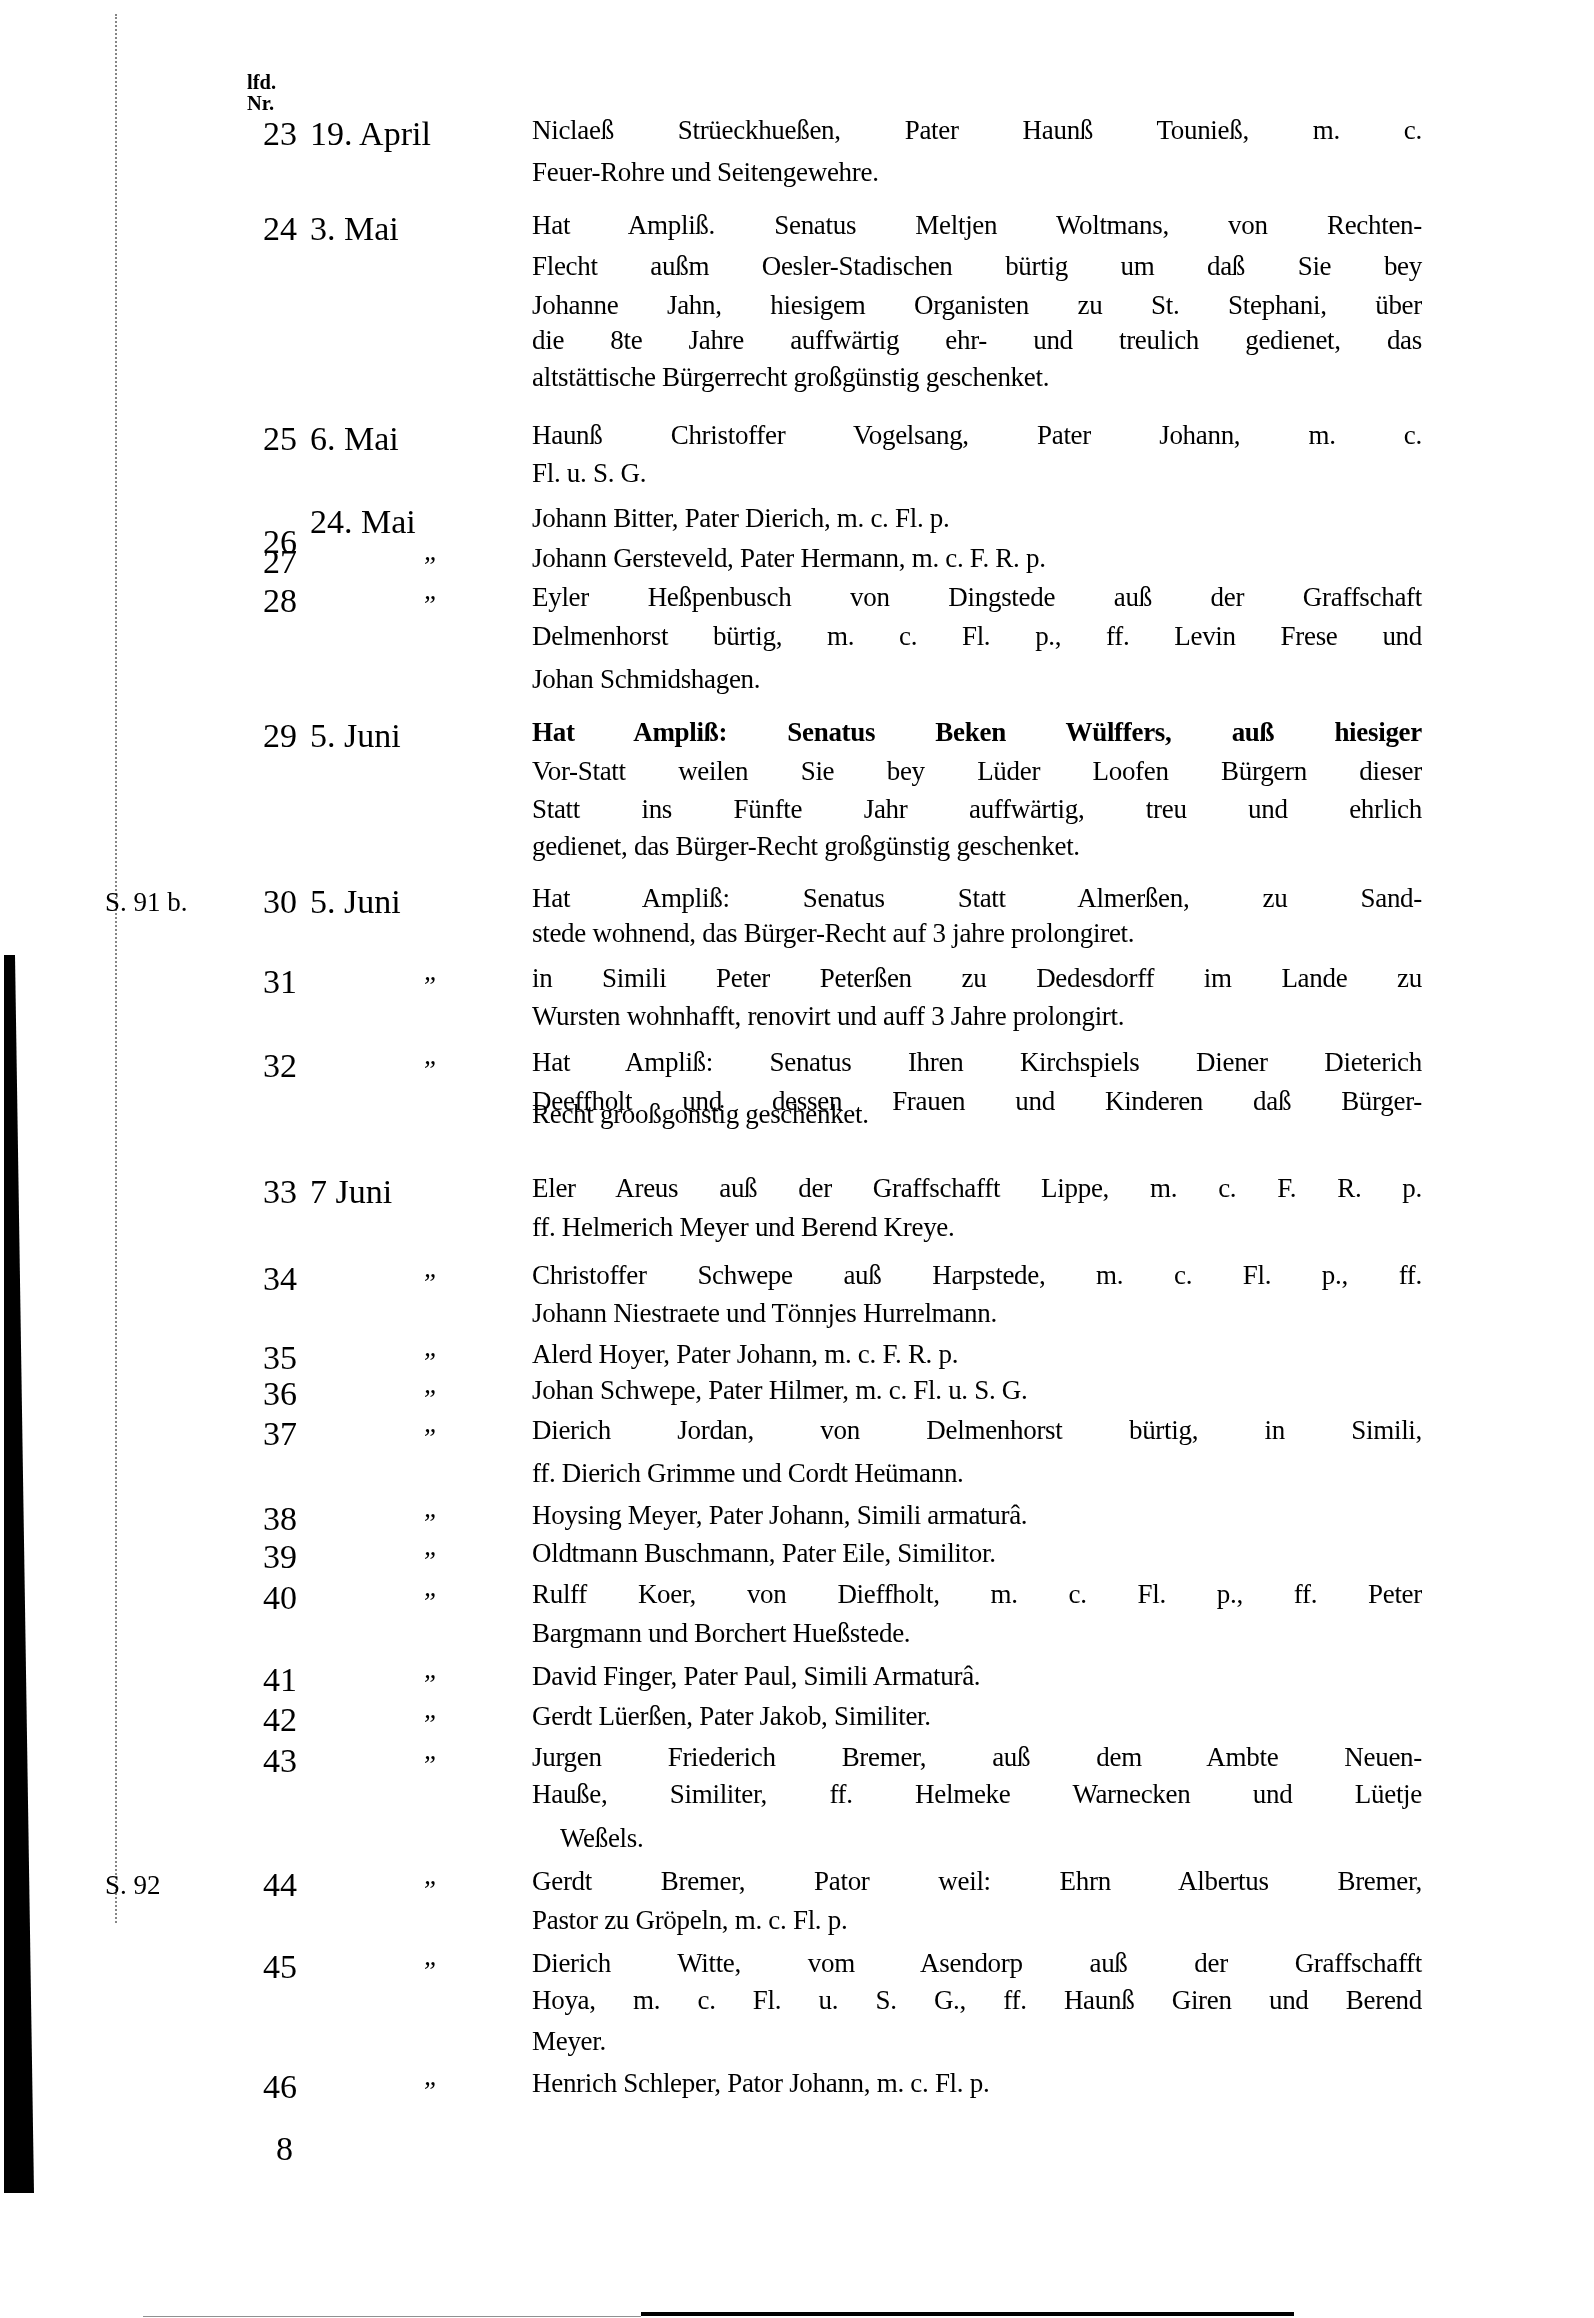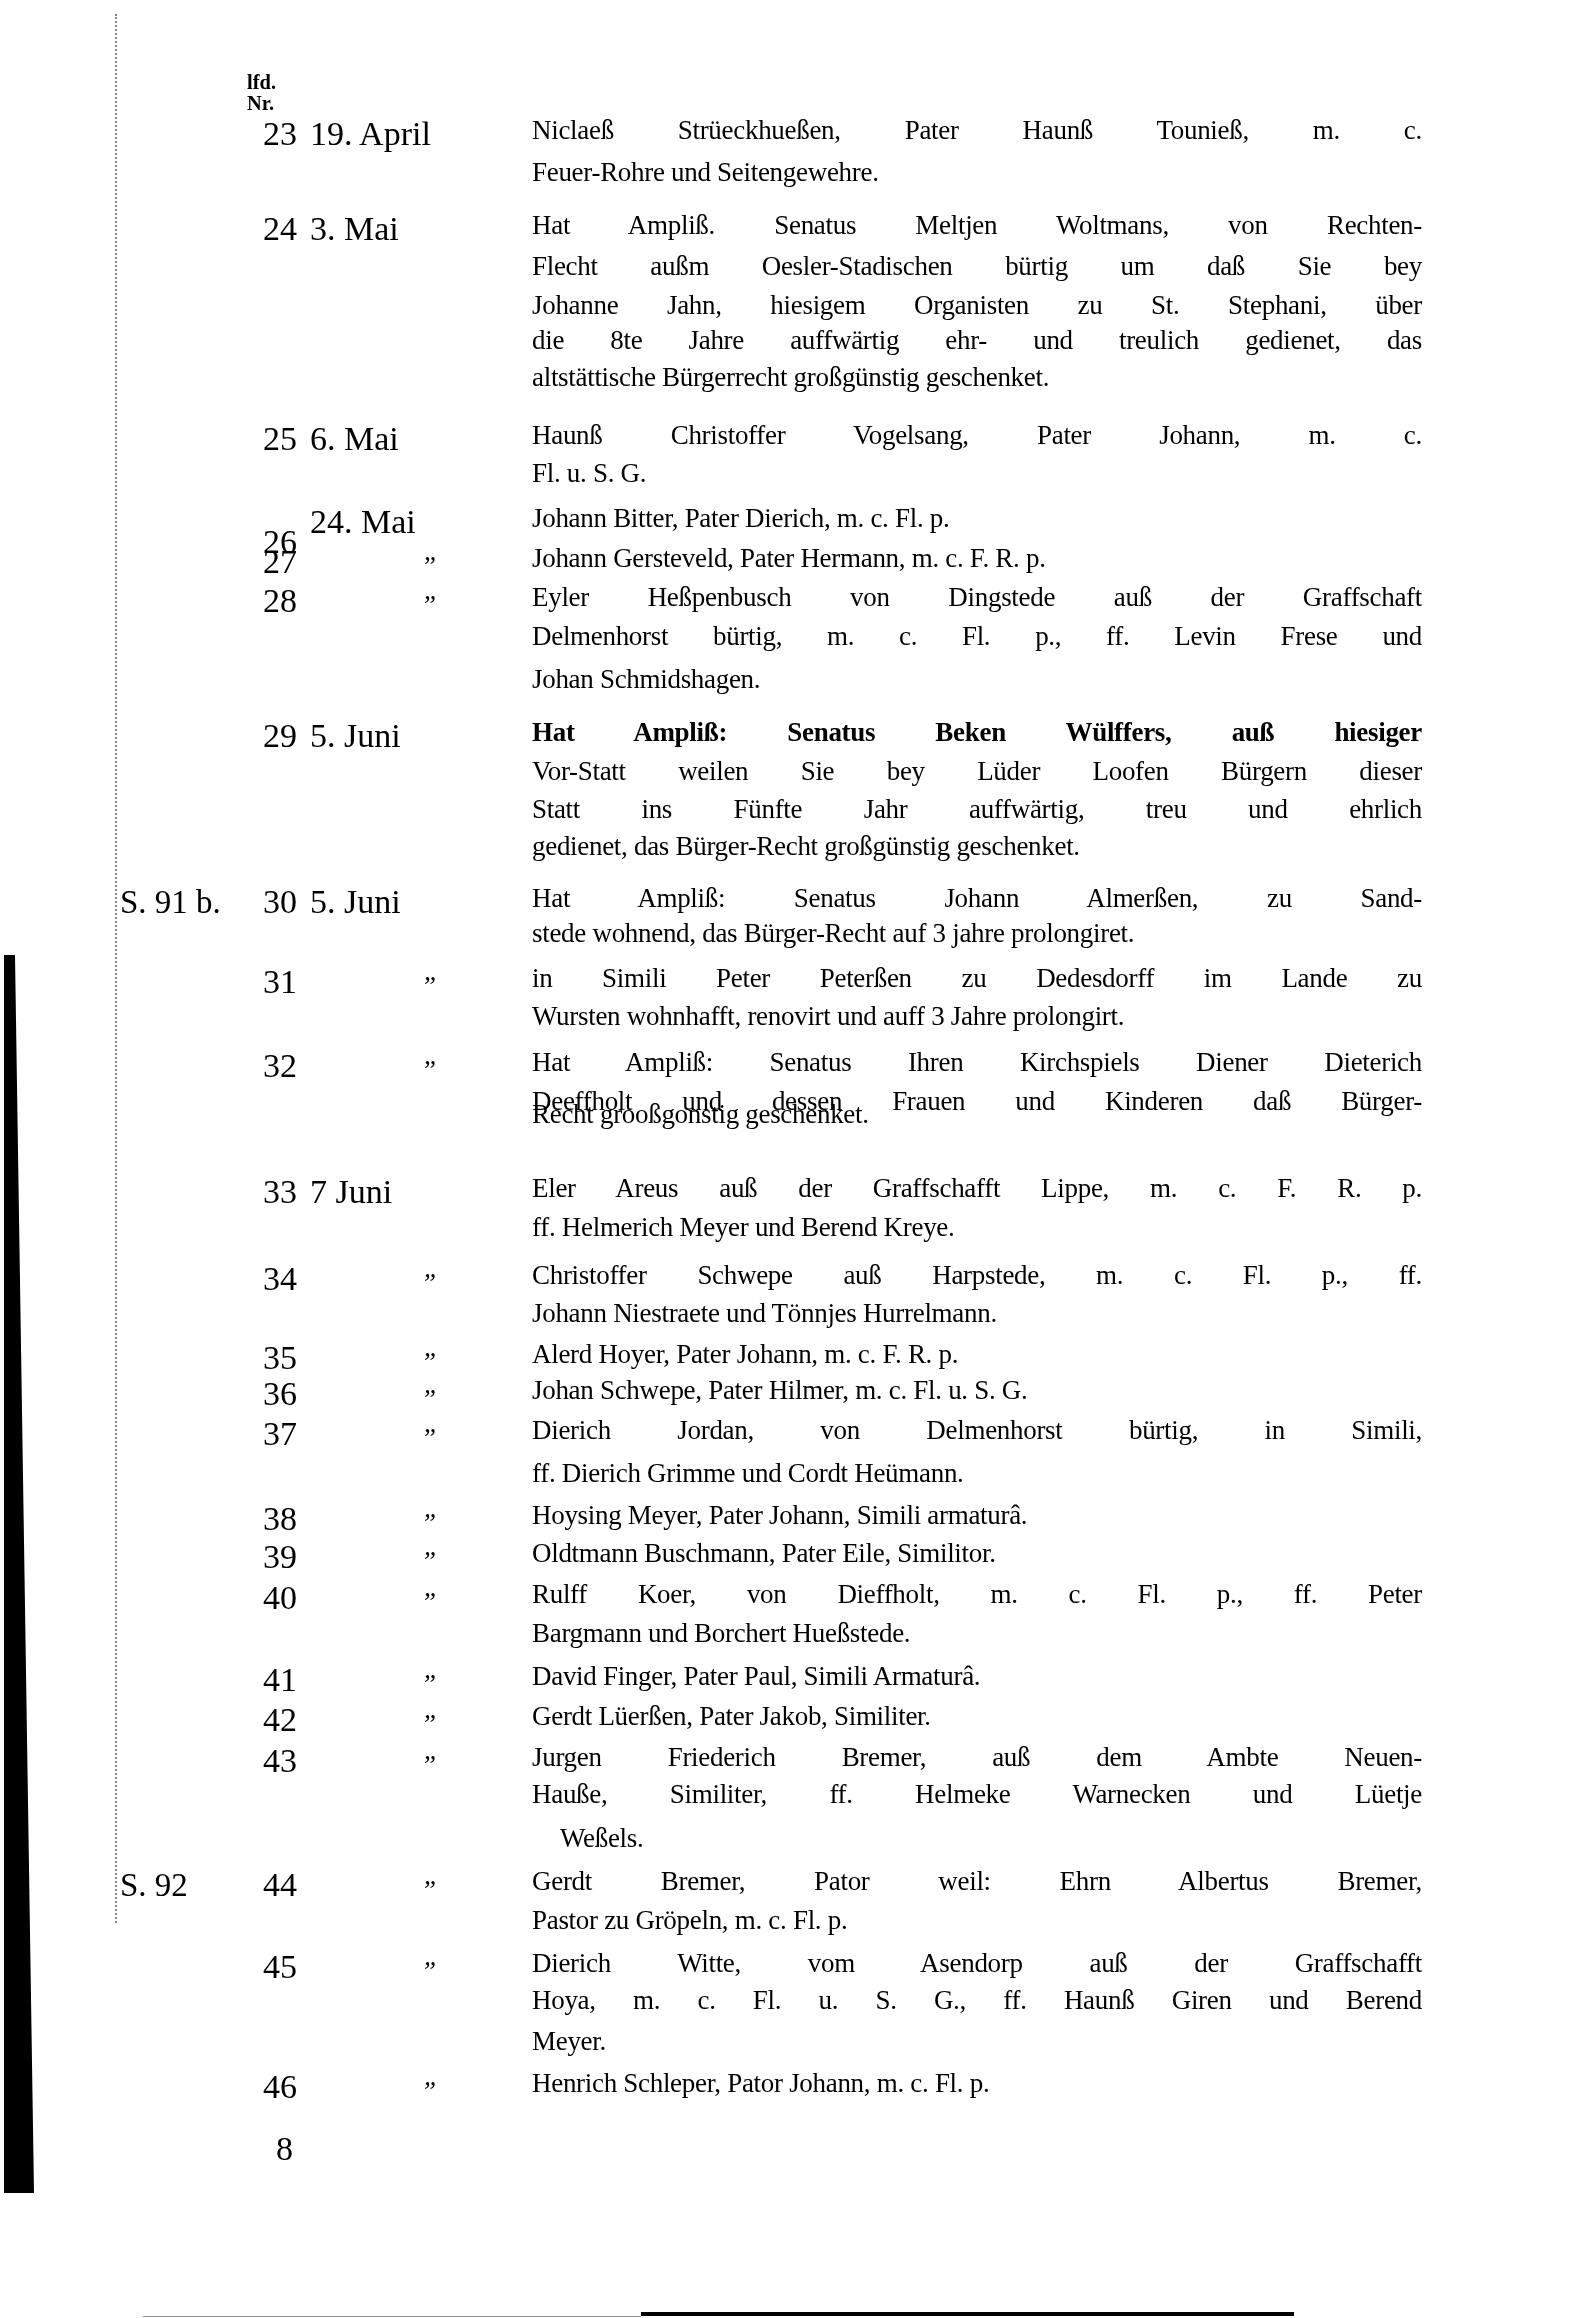--- a/index.html
+++ b/index.html
@@ -9,21 +9,21 @@
   .edge-wedge2 { position:absolute; left:4.1px; top:955px; width:0; height:1238px;
                  border-bottom:1238px solid #000; border-right:19px solid transparent; border-left:11px solid #000; height:0; }
   .dots { position:absolute; left:115px; top:13.6px; width:0; height:1909px;
           border-left:2px dotted #222; opacity:.55; }
   .bottom-rule { position:absolute; left:641px; right:0; top:2312px; height:4.1px; background:#000; }
   .bottom-rule-thin { position:absolute; left:143px; width:498px; top:2316px; height:1.4px; background:#222; opacity:.5; }
   .hdr { position:absolute; font-weight:bold; font-size:20.5px; line-height:20.5px; left:247px; }
   .nr { position:absolute; left:246px; width:51px; text-align:right; font-size:34px; line-height:38px; }
   .date { position:absolute; left:310px; width:147px; font-size:34px; line-height:38px; white-space:nowrap; }
   .ditto { position:absolute; left:421px; font-size:27px; line-height:38px; font-style:italic; }
-  .margin { position:absolute; left:120px; font-size:33px; line-height:38px; white-space:nowrap; }
+  .margin { position:absolute; left:105px; font-size:27px; line-height:38px; white-space:nowrap; }
   .line { position:absolute; left:532px; width:890px; font-size:27px; line-height:38px;
           white-space:nowrap; text-align:justify; text-align-last:justify; letter-spacing:-0.3px; }
   .line.last { text-align-last:left; }
   .folio { position:absolute; left:276px; font-size:34px; line-height:38px; }
 </style>
 </head>
 <body>
 
 <div class="page">
   <div class="edge-wedge2"></div>
@@ -76,21 +76,21 @@
         <div class="date" style="top: 717px;">5. Juni</div>
         <div class="line" style="top: 713px; font-weight: bold;">Hat Ampliß: Senatus Beken Wülffers, auß hiesiger</div>
         <div class="line" style="top: 752px;">Vor-Statt weilen Sie bey Lüder Loofen Bürgern dieser</div>
         <div class="line" style="top: 790px;">Statt ins Fünfte Jahr auffwärtig, treu und ehrlich</div>
         <div class="line last" style="top: 827px;">gedienet, das Bürger-Recht großgünstig geschenket.</div>
       </div>
       <div>
         <div class="nr" style="top: 883px;">30</div>
         <div class="date" style="top: 883px;">5. Juni</div>
         <div class="margin" style="top: 883px;">S. 91 b.</div>
-        <div class="line" style="top: 879px;">Hat Ampliß: Senatus Johann Almerßen, zu Sand-</div>
+        <div class="line" style="top: 879px;">Hat Ampliß: Senatus Statt Almerßen, zu Sand-</div>
         <div class="line last" style="top: 914px;">stede wohnend, das Bürger-Recht auf 3 jahre prolongiret.</div>
       </div>
       <div>
         <div class="nr" style="top: 963px;">31</div>
         <div class="ditto" style="top: 967px;">”</div>
         <div class="line" style="top: 959px;">in Simili Peter Peterßen zu Dedesdorff im Lande zu</div>
         <div class="line last" style="top: 997px;">Wursten wohnhafft, renovirt und auff 3 Jahre prolongirt.</div>
       </div>
       <div>
         <div class="nr" style="top: 1047px;">32</div>

